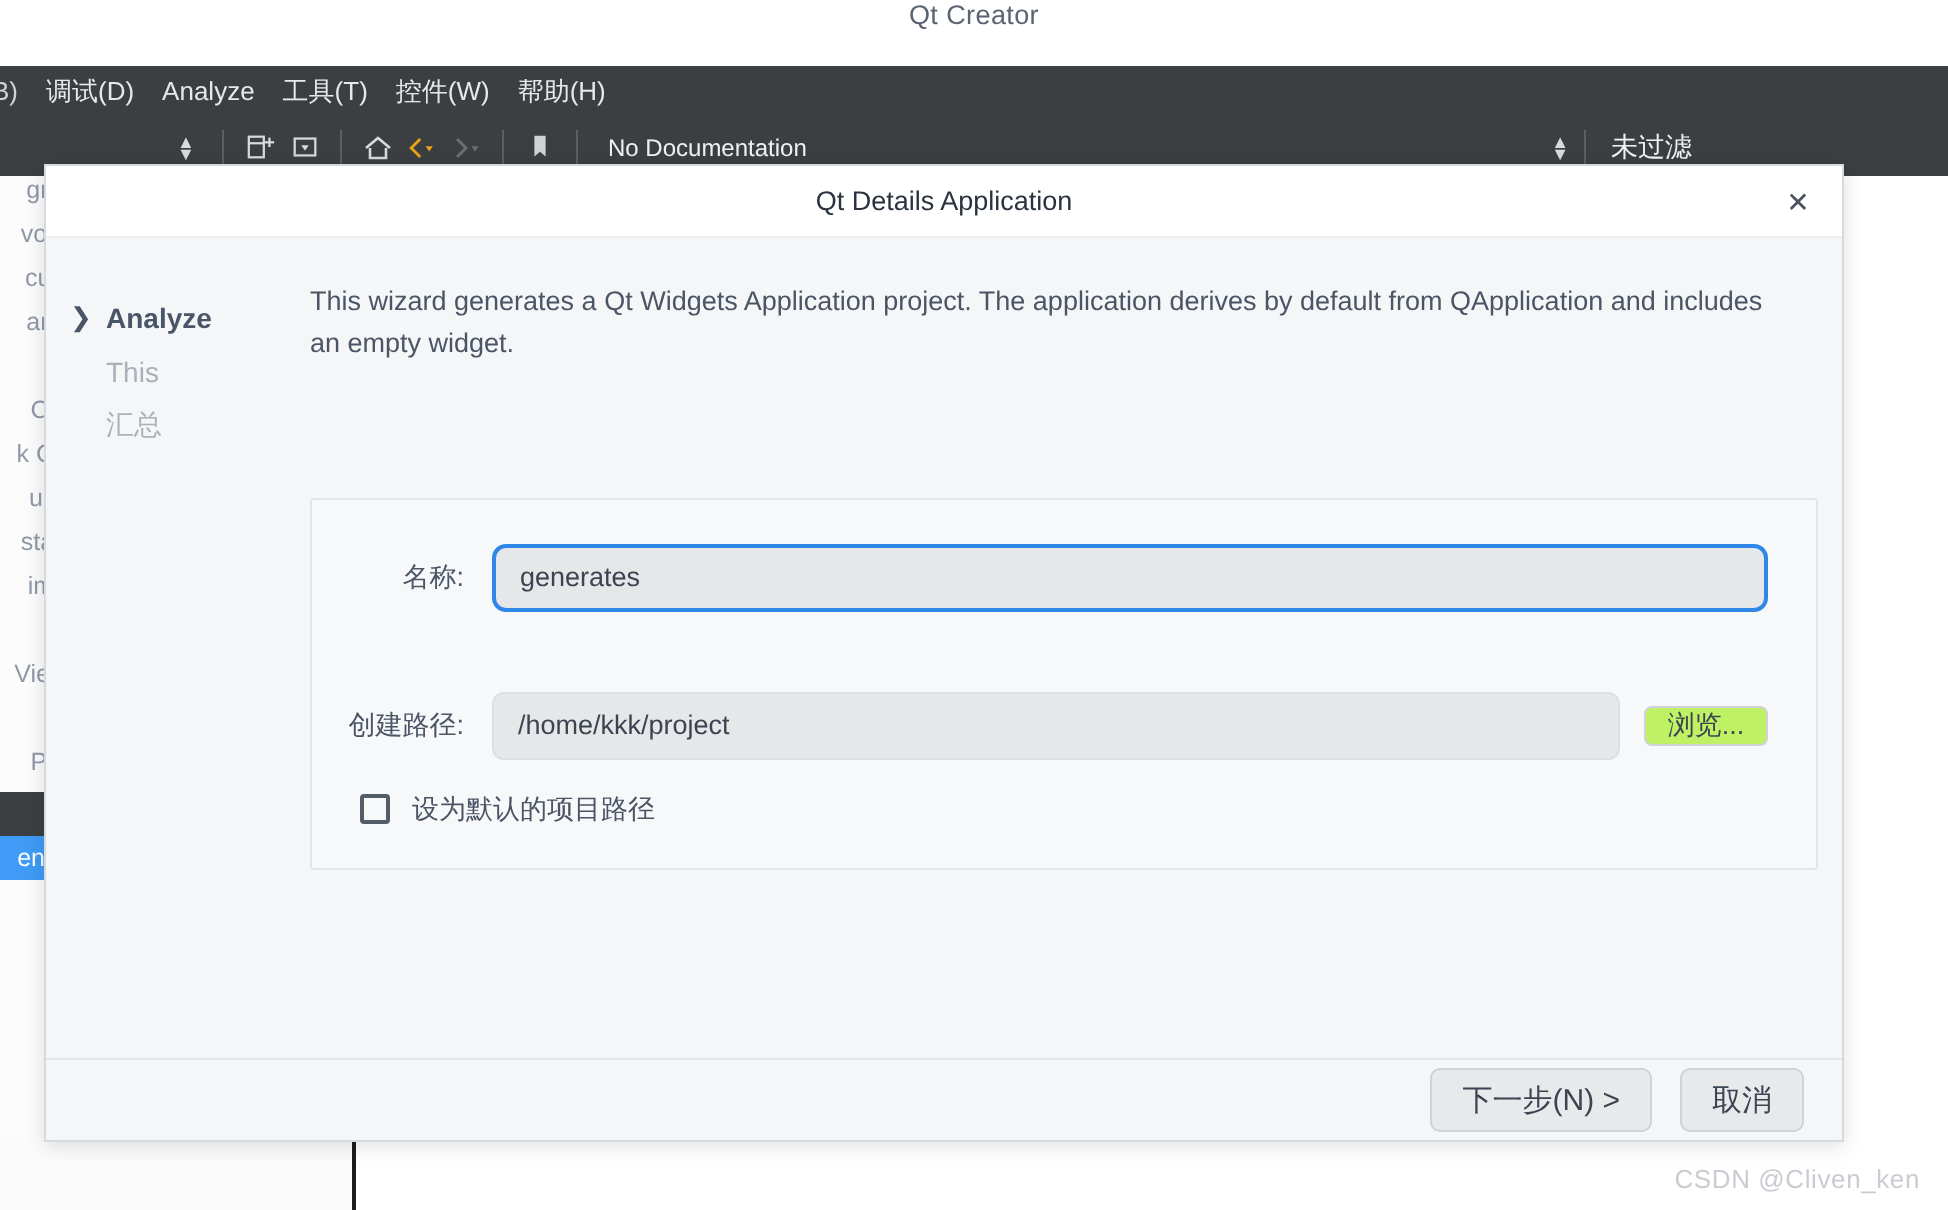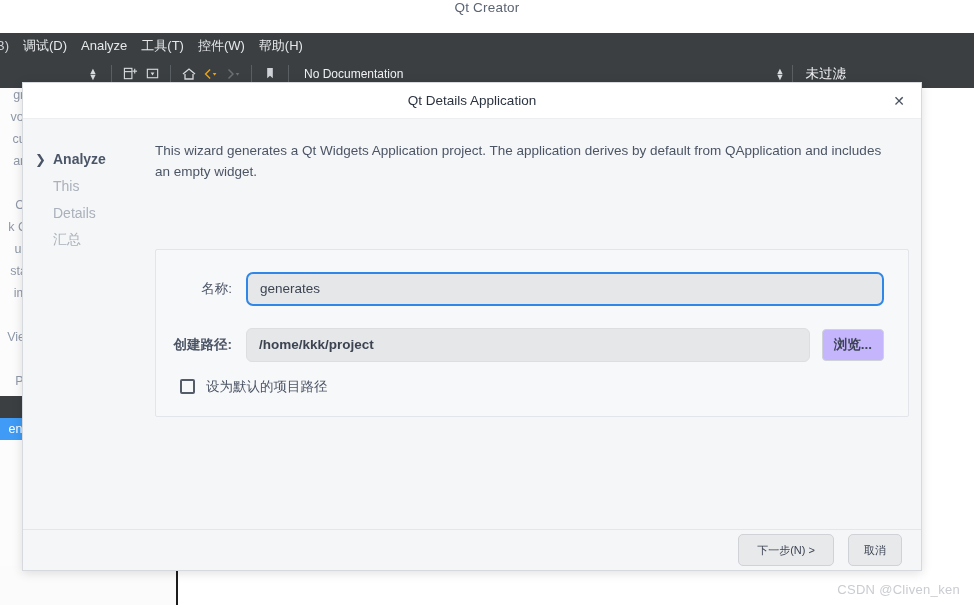--- a/index.html
+++ b/index.html
@@ -123,59 +123,59 @@
     max-width: 740px;
   }
 
   .form-group {
     margin-top: 66px; width: 754px;
     border: 1px solid #e2e5e9; border-radius: 2px;
     background: #f7f8f9;
     padding: 22px 24px 20px 10px;
   }
   .form-row { display: flex; align-items: center; }
-  .form-row + .form-row { margin-top: 22px; font-weight: bold; }
+  .form-row + .form-row { margin-top: 40px; }
   .form-label {
     width: 80px; text-align: right; padding-right: 14px;
     font-size: 13.5px; color: #4c5566; white-space: nowrap;
   }
   .text-input {
     flex: 1; height: 34px; border-radius: 6px;
     background: #e6e7e9; border: 1px solid #dcdee1;
     display: flex; align-items: center; padding-left: 12px;
     font-size: 13.5px; color: #3c4452;
   }
   .text-input.focused {
     border: 2px solid #2f87e8; background: #e6e7e9;
     border-radius: 7px;
   }
   .browse-btn {
-    margin-left: 12px; width: 62px; height: 32px;
-    background: #c4b5fd; border: 1px solid #cfd2d6; border-radius: 4px;
+    margin-left: 12px; width: 62px; height: 20px;
+    background: #bef264; border: 1px solid #cfd2d6; border-radius: 4px;
     display: flex; align-items: center; justify-content: center;
     font-size: 13.5px; color: #3c4452;
   }
   .check-row { display: flex; align-items: center; margin-top: 16px; padding-left: 14px; }
   .checkbox {
     width: 15px; height: 15px; border: 2px solid #545c6a; border-radius: 2px;
     background: #f7f8f9;
   }
   .check-label { margin-left: 11px; font-size: 13.5px; color: #4c5566; }
 
   .dlg-footer {
     position: relative; height: 41px; background: #f5f6f7;
     border-top: 1px solid #e4e7ea;
     display: flex; align-items: center; justify-content: flex-end;
     padding-right: 19px;
   }
   .dlg-btn {
     height: 32px; min-width: 52px; padding: 0 15px;
     background: #e8e9eb; border: 1px solid #cfd2d6; border-radius: 5px;
     display: flex; align-items: center; justify-content: center;
-    font-size: 11px; color: #3c4452; white-space: nowrap;
+    font-size: 15px; color: #3c4452; white-space: nowrap;
   }
   .dlg-btn + .dlg-btn { margin-left: 14px; }
   .dlg-btn.primary { min-width: 96px; }
 </style>
 </head>
 <body>
 
 <div id="app-root">
 
   <div class="app-titlebar">
@@ -285,23 +285,20 @@
 
     <div class="dlg-sidebar">
       <div class="side-item active">
         <span class="side-chevron">❯</span>
         <span>Analyze</span>
       </div>
       <div class="side-item">
         <span>This</span>
       </div>
       <div class="side-item">
-        <span>Details</span>
-      </div>
-      <div class="side-item">
         <span>汇总</span>
       </div>
     </div>
 
     <div class="dlg-main">
       <p class="page-desc">This wizard generates a Qt Widgets Application project. The application derives by default from QApplication and includes an empty widget.</p>
 
       <div class="form-group">
 
         <div class="form-row">

